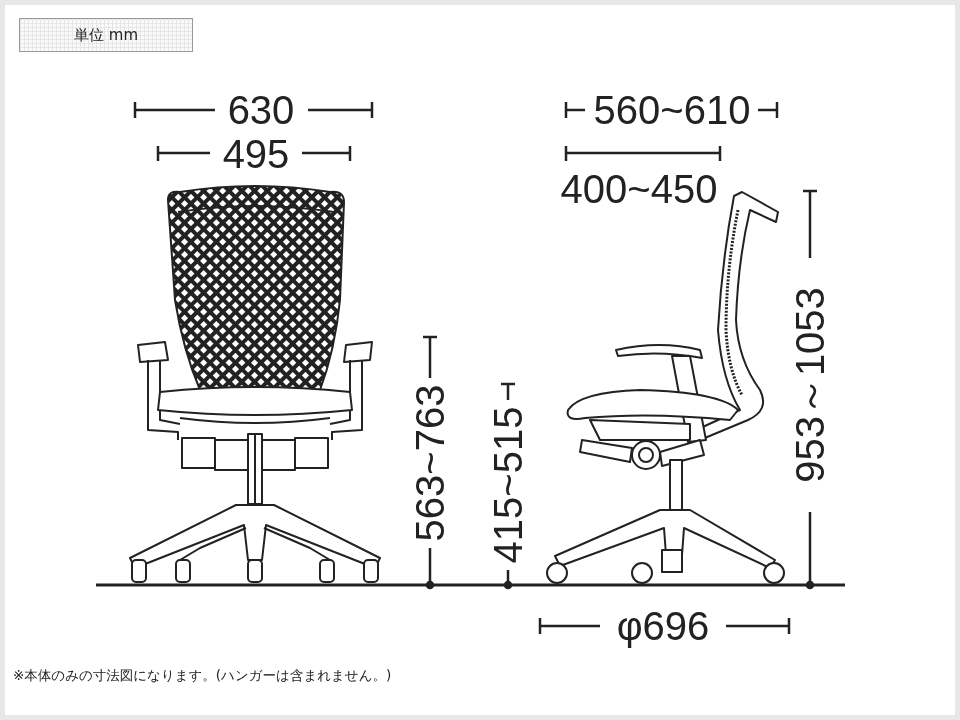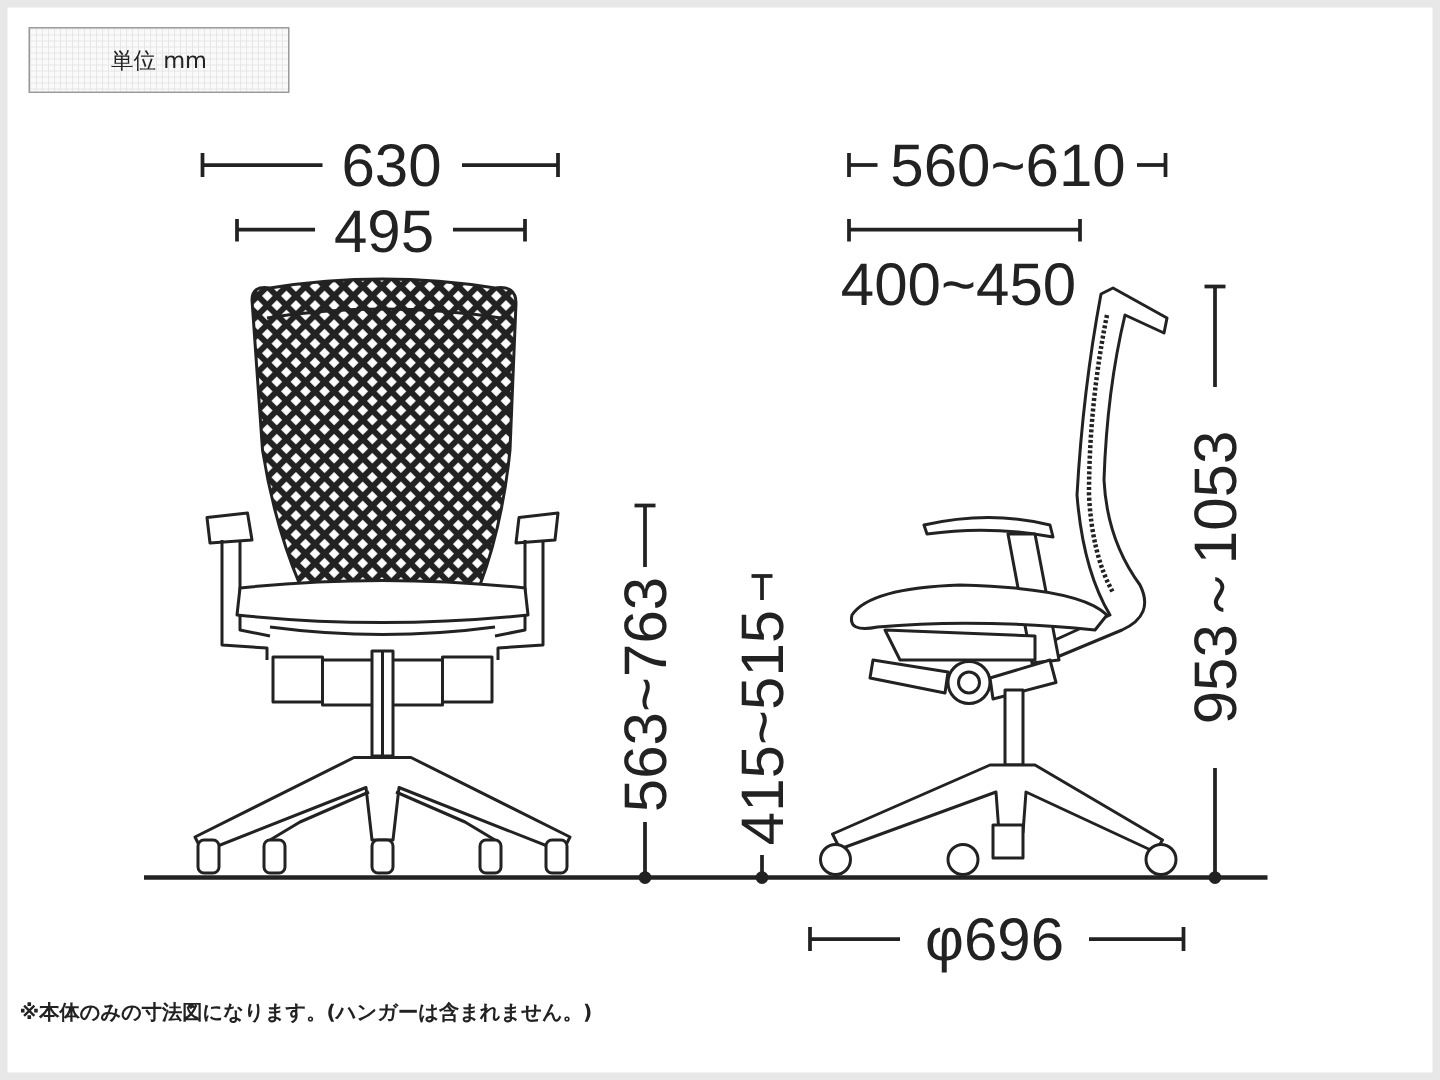--- a/index.html
+++ b/index.html
@@ -1,25 +1,25 @@
 <!DOCTYPE html>
 <html><head>
 <meta charset="utf-8">
 <style>
   html,body{margin:0;padding:0;}
   body{width:960px;height:720px;background:#e8e8e8;position:relative;overflow:hidden;font-family:"DejaVu Sans","Liberation Sans",sans-serif;}
   .frame{position:absolute;left:5px;top:5px;width:950px;height:710px;background:#fff;}
-  .unit-box{position:absolute;left:19px;top:18px;width:174px;height:44px;box-sizing:border-box;border:1px solid #9a9a9a;
+  .unit-box{position:absolute;left:19px;top:18px;width:174px;height:34px;box-sizing:border-box;border:1px solid #9a9a9a;
     background-color:#fafafa;
     background-image:linear-gradient(#e6e6e6 1px,transparent 1px),linear-gradient(90deg,#e6e6e6 1px,transparent 1px);
     background-size:4px 4px;display:flex;align-items:center;justify-content:center;font-size:15px;color:#222;}
   svg.drawing{position:absolute;left:0;top:0;}
   .dim{font-family:"Liberation Sans","DejaVu Sans",sans-serif;fill:#222;}
   .notes{position:absolute;left:13px;top:665px;font-size:13.5px;line-height:20px;color:#222;}
-  .notes div{white-space:nowrap;font-weight:bold;}
+  .notes div{white-space:nowrap;}
 </style>
 </head>
 <body>
 
 <div class="frame"></div>
 
 <div class="unit-box">
   <span>単位 mm</span>
 </div>
 

